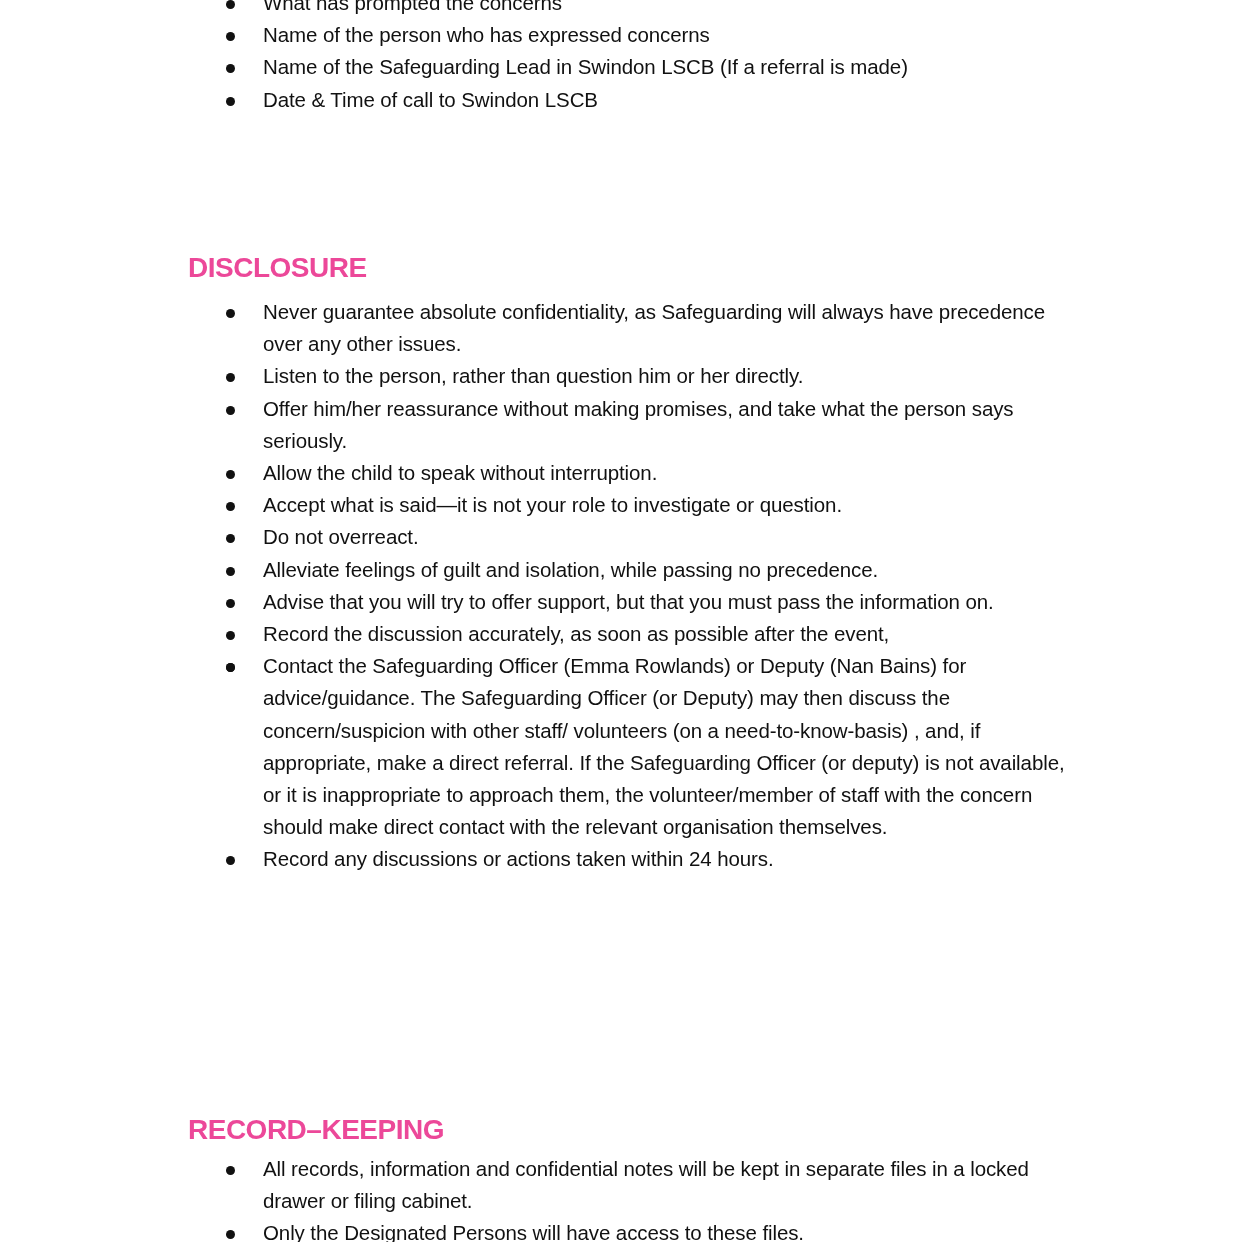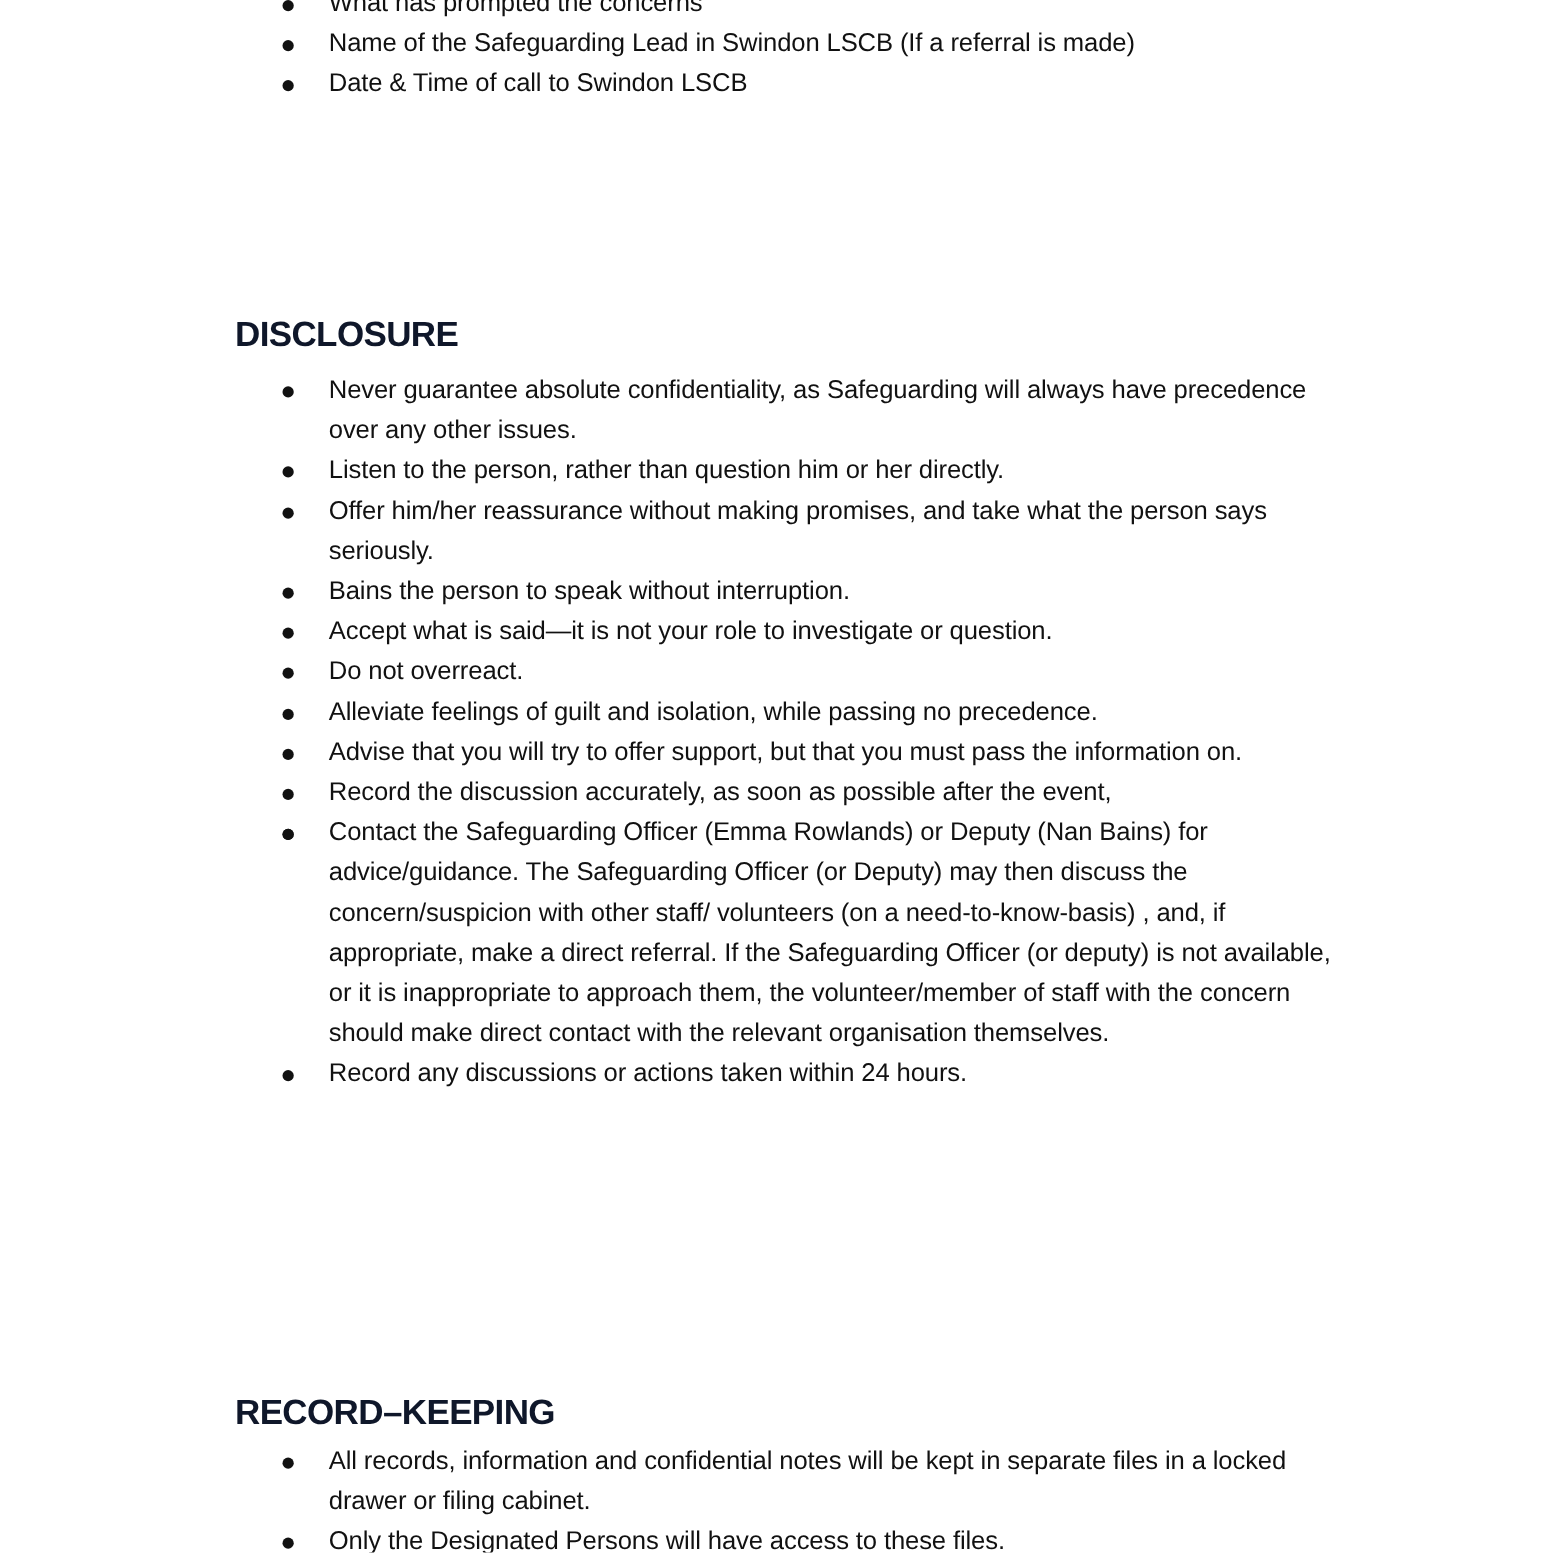--- a/index.html
+++ b/index.html
@@ -1,43 +1,44 @@
 <!DOCTYPE html>
 <html><head>
 <meta charset="utf-8">
 <style>
   html, body { margin: 0; padding: 0; background: #ffffff; }
   body { width: 1242px; height: 1242px; overflow: hidden; position: relative; font-family: "Liberation Sans", "DejaVu Sans", sans-serif; color: #111111; }
   .page { position: absolute; left: 0; top: 0; width: 1174px; height: 1242px; }
   .section { position: absolute; left: 188px; width: 880px; }
-  .heading { font-weight: bold; font-size: 28px; line-height: 32px; letter-spacing: -0.5px; margin: 0; color: #0f172a; }
+  .heading { font-weight: bold; font-size: 28px; line-height: 32px; letter-spacing: -0.5px; margin: 0; color: #ec4899; }
   ul.bullets { list-style: none; margin: 0; padding: 0; }
   ul.bullets li { position: relative; padding-left: 75px; font-size: 20.5px; line-height: 32.2px; letter-spacing: -0.1px; }
   ul.bullets li .dot { position: absolute; left: 38px; top: 13px; width: 9px; height: 9px; border-radius: 50%; background: #111; }
 </style>
 </head>
 <body>
 
 <div class="page">
 
   <div class="section" style="top:-13px;">
     <ul class="bullets">
       <li><span class="dot"></span><span>What has prompted the concerns</span></li>
+      <li><span class="dot"></span><span>Name of the person who has expressed concerns</span></li>
       <li><span class="dot"></span><span>Name of the Safeguarding Lead in Swindon LSCB (If a referral is made)</span></li>
       <li><span class="dot"></span><span>Date &amp; Time of call to Swindon LSCB</span></li>
     </ul>
   </div>
 
   <div class="section" style="top:252px;">
     <h2 class="heading">DISCLOSURE</h2>
     <ul class="bullets" style="margin-top:12px;">
       <li><span class="dot"></span><span>Never guarantee absolute confidentiality, as Safeguarding will always have precedence over any other issues.</span></li>
       <li><span class="dot"></span><span>Listen to the person, rather than question him or her directly.</span></li>
       <li><span class="dot"></span><span>Offer him/her reassurance without making promises, and take what the person says seriously.</span></li>
-      <li><span class="dot"></span><span>Bains the person to speak without interruption.</span></li>
+      <li><span class="dot"></span><span>Allow the child to speak without interruption.</span></li>
       <li><span class="dot"></span><span>Accept what is said—it is not your role to investigate or question.</span></li>
       <li><span class="dot"></span><span>Do not overreact.</span></li>
       <li><span class="dot"></span><span>Alleviate feelings of guilt and isolation, while passing no precedence.</span></li>
       <li><span class="dot"></span><span>Advise that you will try to offer support, but that you must pass the information on.</span></li>
       <li><span class="dot"></span><span>Record the discussion accurately, as soon as possible after the event,</span></li>
       <li><span class="dot"></span></li>
       <li><span class="dot"></span><span>Contact the Safeguarding Officer (Emma Rowlands) or Deputy (Nan Bains) for advice/guidance. The Safeguarding Officer (or Deputy)  may then discuss the concern/suspicion with other staff/ volunteers (on a need-to-know-basis) , and, if appropriate, make a direct referral. If the Safeguarding Officer (or deputy)  is not available, or it is inappropriate to approach them, the volunteer/member of staff with the concern should make direct contact with the relevant organisation themselves.</span></li>
       <li><span class="dot"></span><span>Record any discussions or actions taken within 24 hours.</span></li>
     </ul>
   </div>

